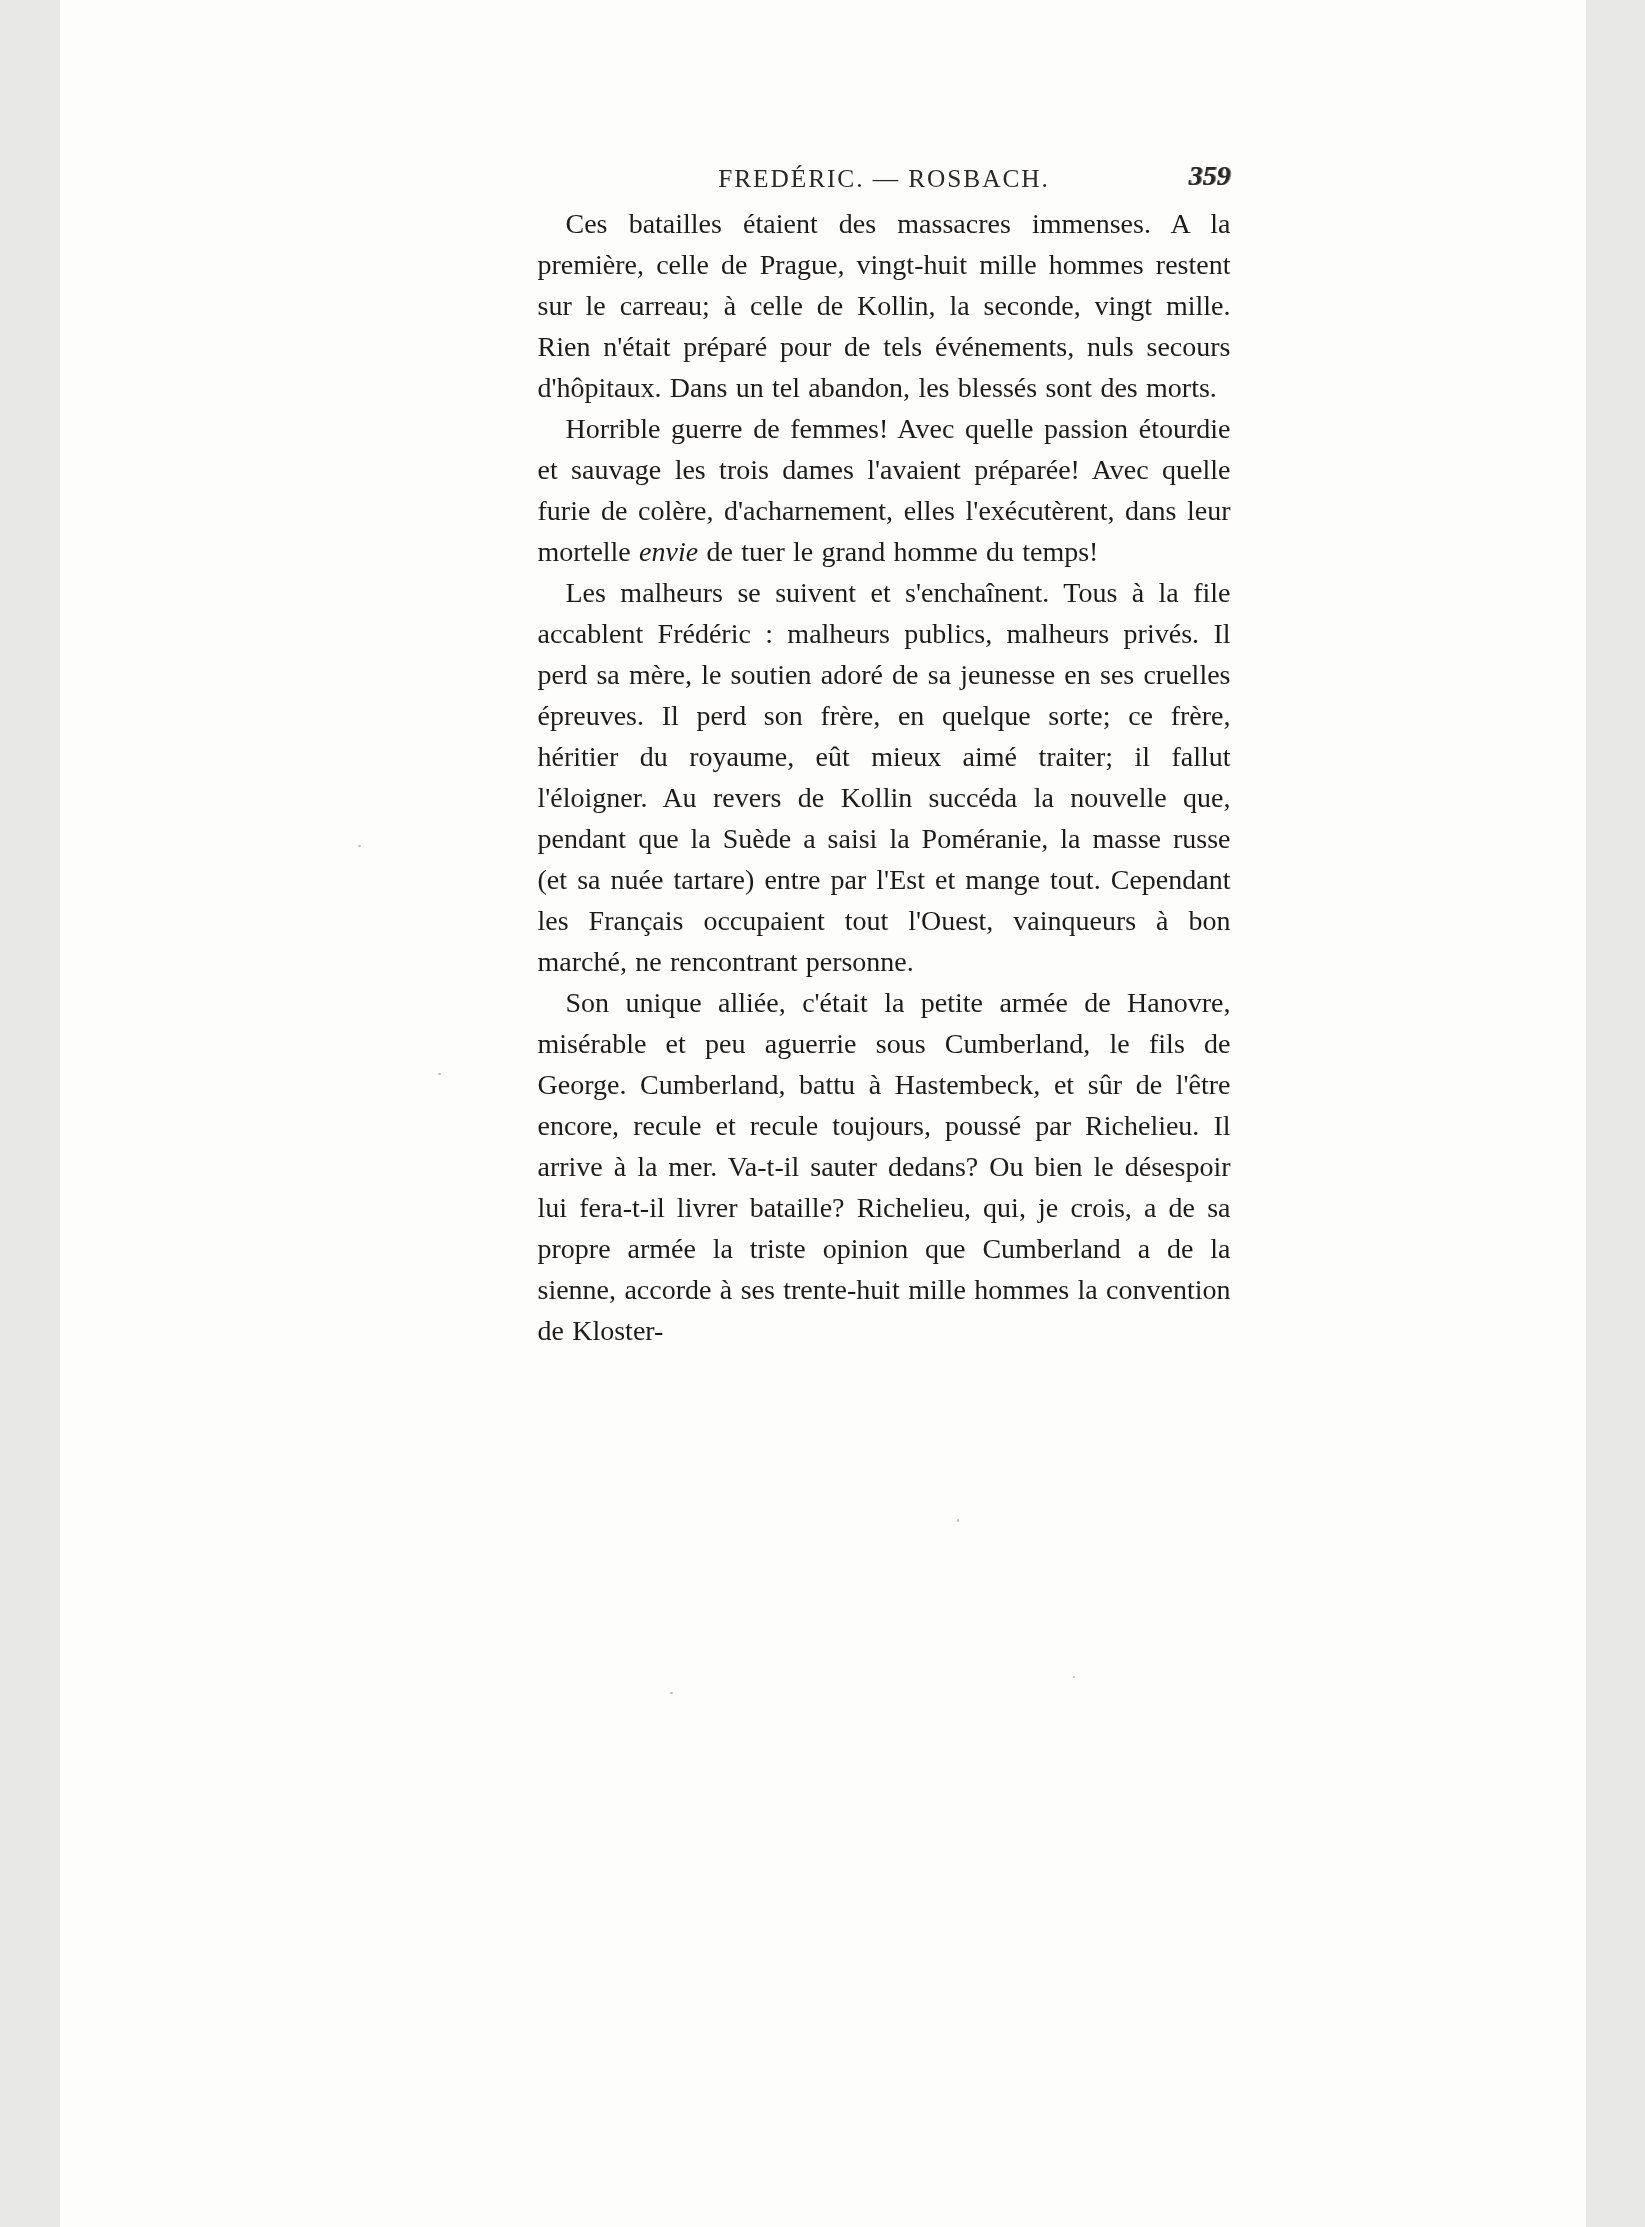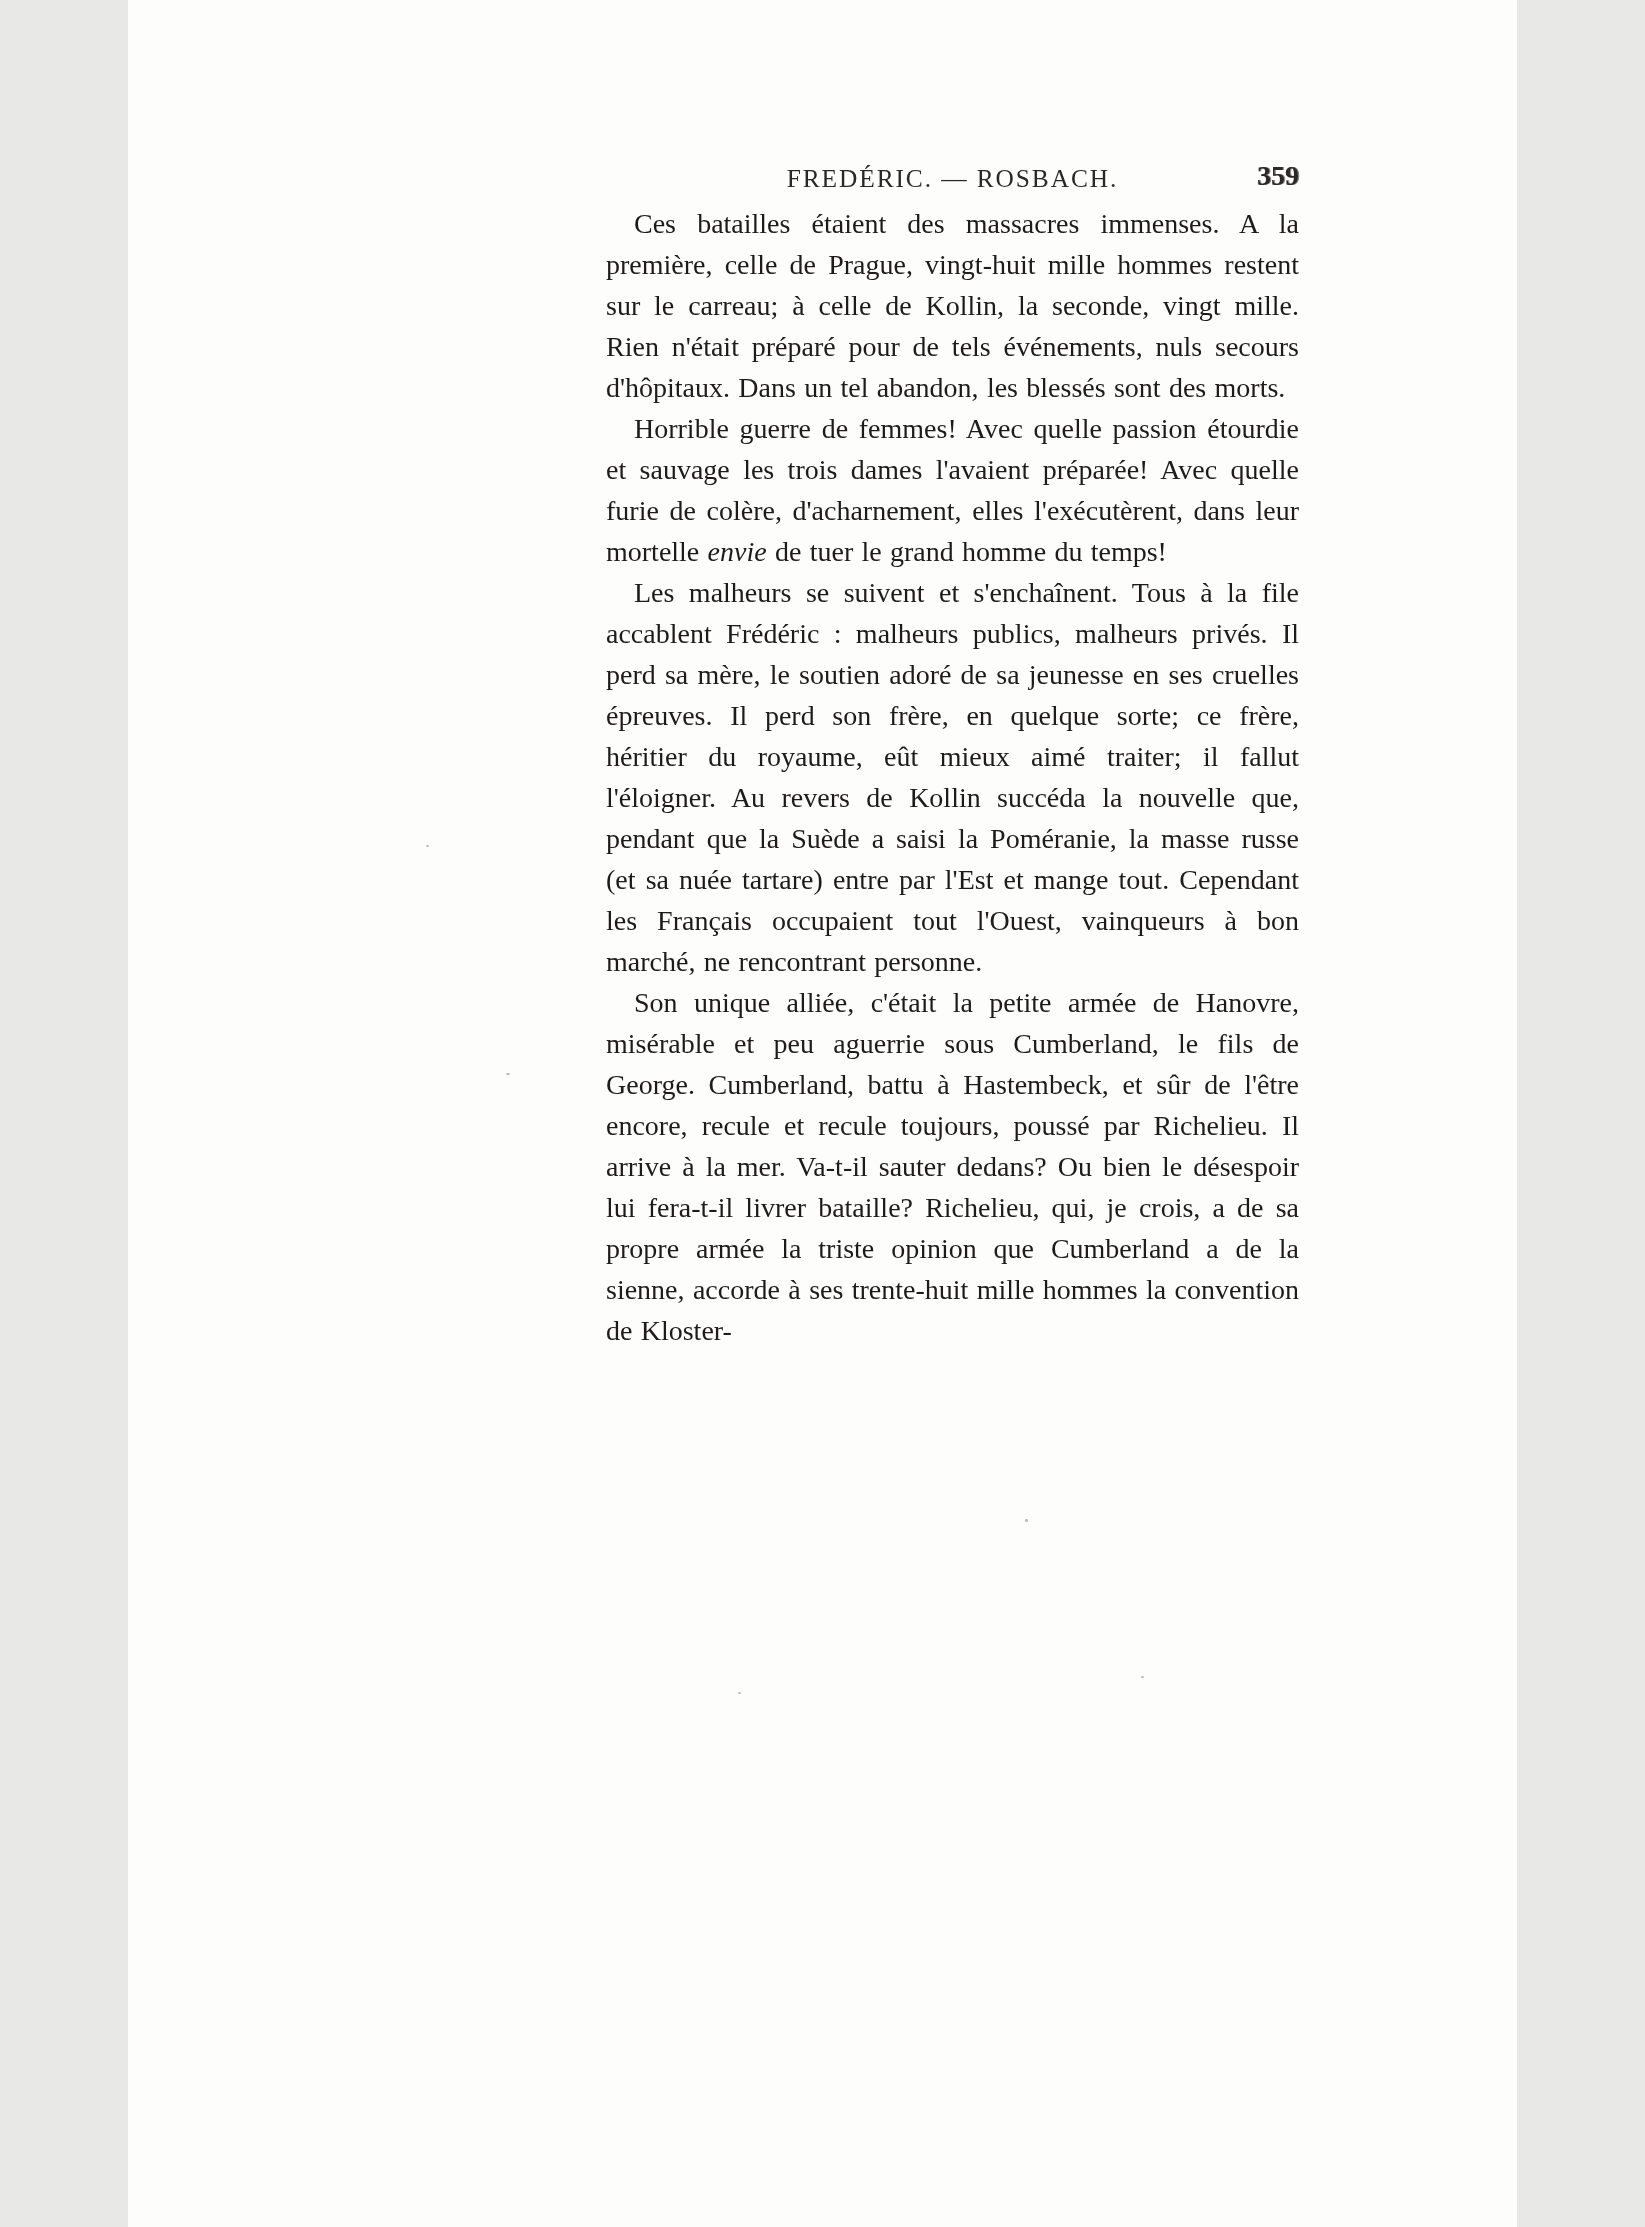--- a/index.html
+++ b/index.html
@@ -2,21 +2,21 @@
 <html style="font-size:10.2px"><head>
 <meta charset="utf-8">
 <style>
   html, body {
     margin: 0;
     padding: 0;
     background: #e8e8e6;
   }
   .page {
     position: relative;
-    width: 1389px;
+    width: 1526px;
     height: 2227px;
     margin: 0 auto;
     background: #fdfdfc;
     color: #1d1c1a;
     font-family: "Liberation Serif", "DejaVu Serif", serif;
     overflow: hidden;
   }
   .running-head {
     position: absolute;
     top: 164px;
@@ -34,20 +34,21 @@
     color: #2a2926;
   }
   .head-page-number {
     position: absolute;
     right: 0;
     top: -3.8px;
     font-size: 28px;
     font-weight: bold;
     color: #2a2926;
     text-shadow: 1.3px 0 0 rgba(40,38,35,0.55);
+    font-style: italic;
   }
   .text-block {
     position: absolute;
     top: 203px;
     left: 478px;
     width: 693px;
     font-size: 28px;
     line-height: 41px;
     text-align: justify;
   }

